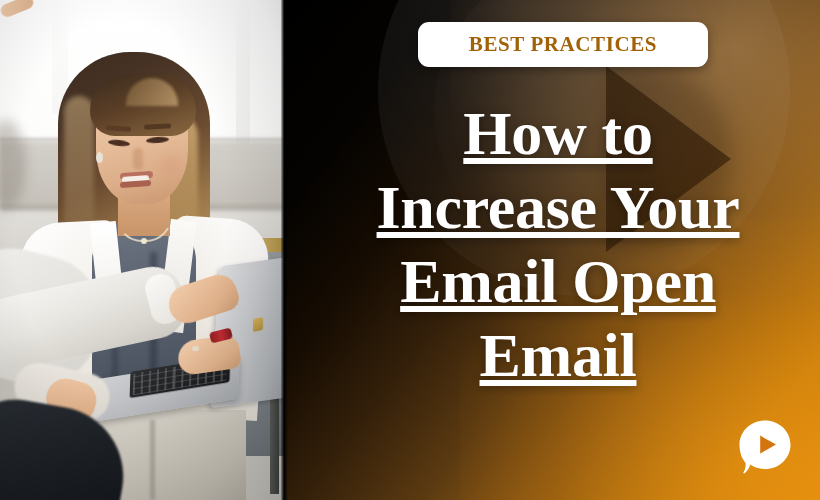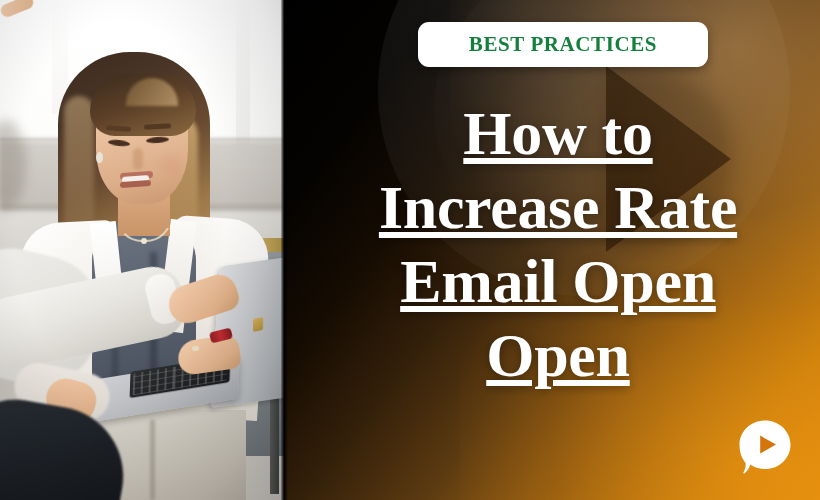--- a/index.html
+++ b/index.html
@@ -359,21 +359,21 @@
     background:#ffffff;
     border-radius:11px;
     display:flex; align-items:center; justify-content:center;
     box-shadow:0 3px 10px rgba(0,0,0,.35);
   }
   .badge-text {
     font-family:"Liberation Serif", serif;
     font-weight:700;
     font-size:21px;
     letter-spacing:.6px;
-    color:#15803d;
+    color:#a16207;
     white-space:nowrap;
   }
 
   
   .headline {
     position:absolute; left:46px; top:96px;
     width:456px;
     text-align:center;
     font-family:"Liberation Serif", serif;
     font-weight:700;
@@ -478,23 +478,23 @@
     <div class="wm-play-round"></div>
     <div class="wm-play"></div>
     <div class="right-edge-shade"></div>
 
     <div class="badge">
       <span class="badge-text">BEST PRACTICES</span>
     </div>
 
     <div class="headline">
       <span class="hl-line">How to</span>
-      <span class="hl-line">Increase Rate</span>
+      <span class="hl-line">Increase Your</span>
       <span class="hl-line">Email Open</span>
-      <span class="hl-line">Open</span>
+      <span class="hl-line">Email</span>
     </div>
 
     <div class="bubble">
       <svg width="58" height="58" viewBox="0 0 58 58">
         <path d="M29 2.5 C43.2 2.5 54.5 13.3 54.5 26.8 C54.5 40.3 43.2 51.1 29 51.1
                  C23.4 51.1 18.2 49.4 14.1 46.6
                  C13.4 49.9 11.6 53.0 8.6 55.3
                  C7.8 55.9 7.0 55.0 7.5 54.2
                  C9.3 51.3 9.9 48.1 9.6 44.9
                  C5.5 40.2 3.5 33.8 3.5 26.8

